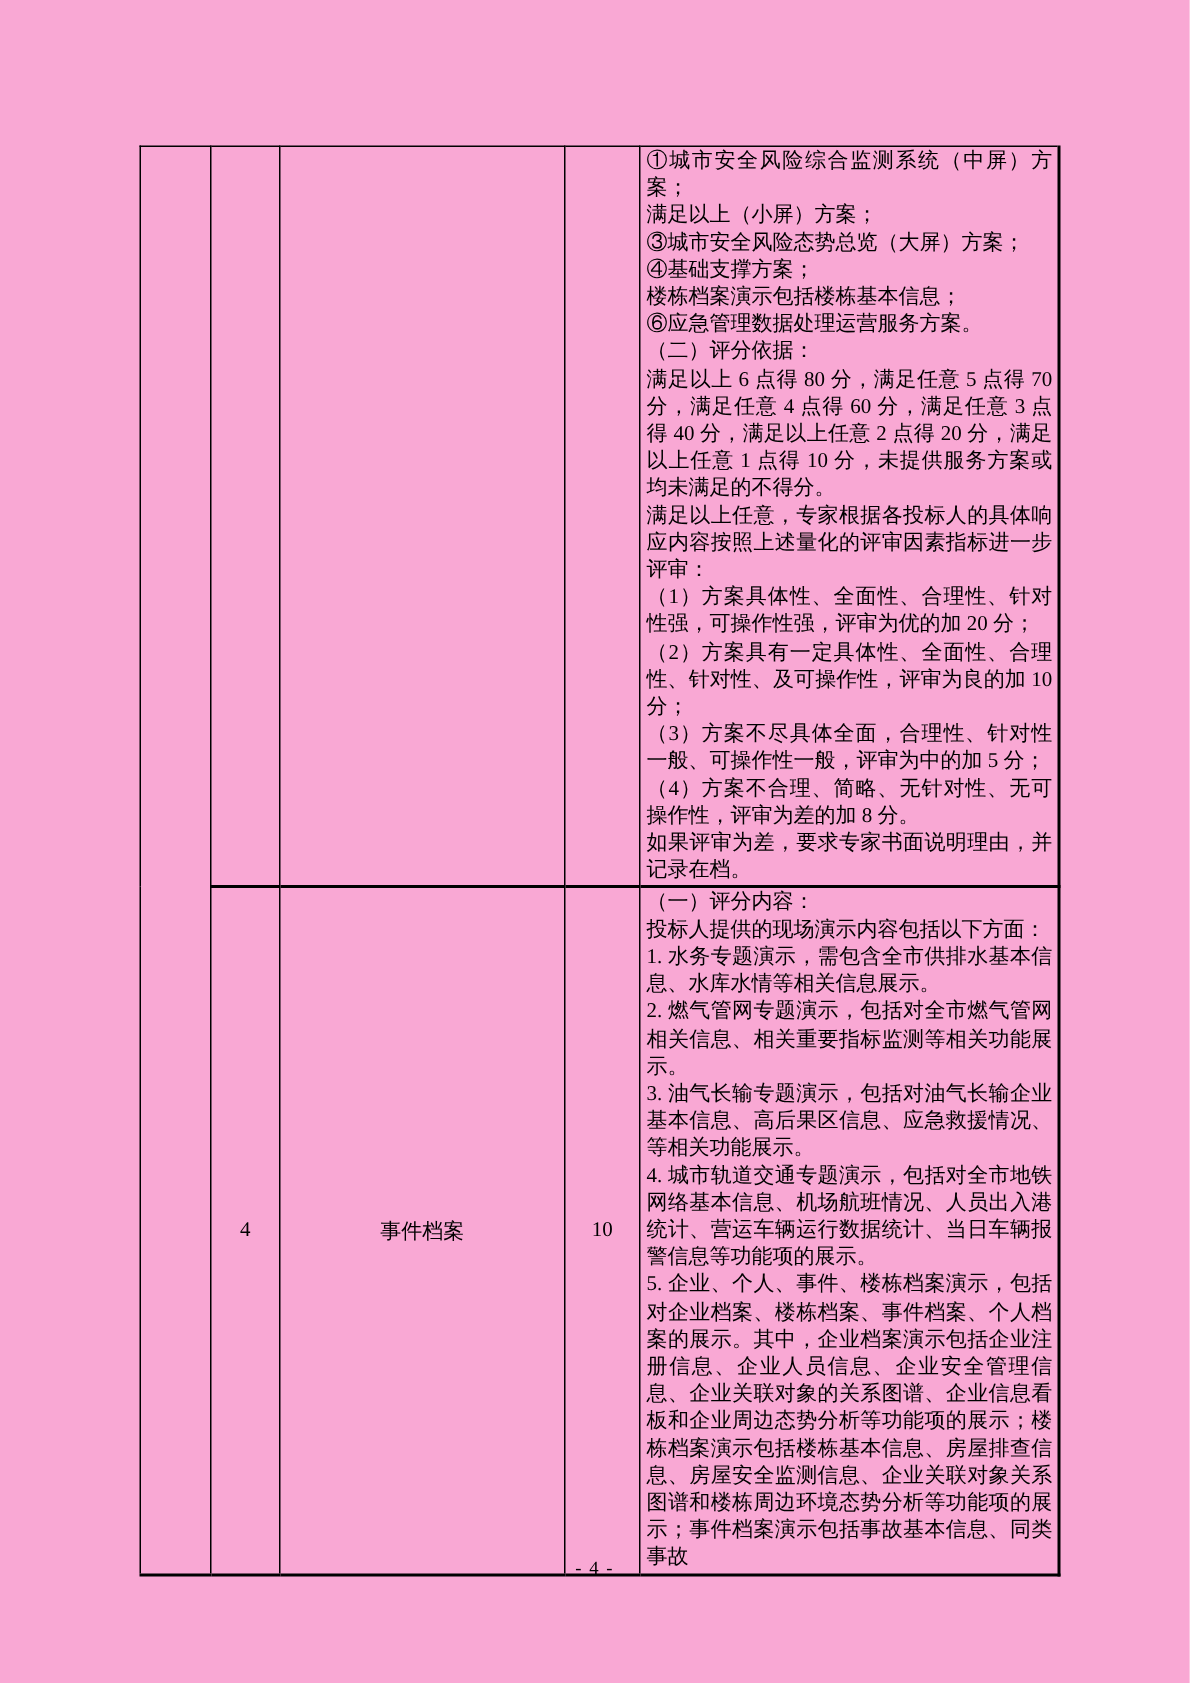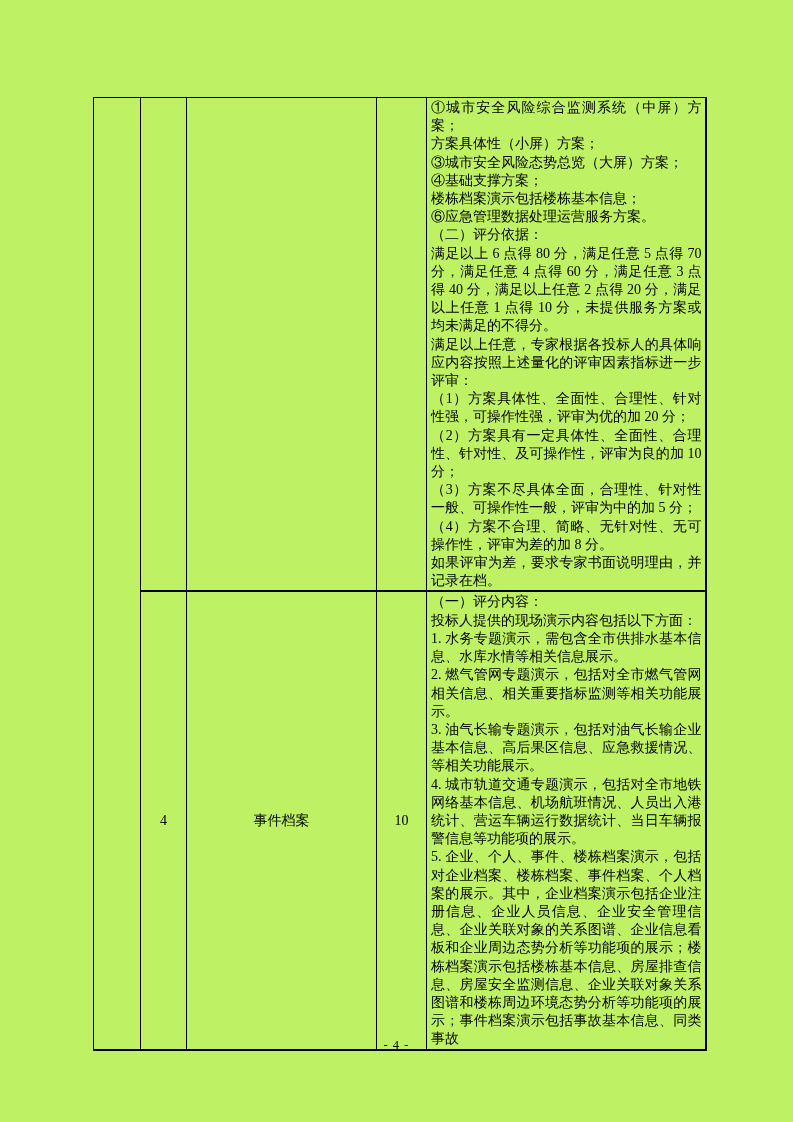--- a/index.html
+++ b/index.html
@@ -11,21 +11,21 @@
     width: 793px;
     height: 1122px;
     position: relative;
     font-family: "Liberation Serif", "DejaVu Serif", serif;
     color: #000000;
     overflow: hidden;
   }
   .page {
     position: absolute;
     inset: 0;
-    background: #bef264;
+    background: #f9a8d4;
   }
   table.eval-table {
     position: absolute;
     left: 93px;
     top: 97px;
     width: 612px;
     border-collapse: collapse;
     table-layout: fixed;
   }
   col.c1 { width: 47px; }
@@ -86,21 +86,21 @@
         <col class="c5">
     </colgroup>
     <tbody>
       <tr class="r0">
         <td class="cell center rowspan-cell" rowspan="2"></td>
         <td class="cell center"></td>
         <td class="cell center"></td>
         <td class="cell center"></td>
         <td class="cell criteria">
             <div class="para">①城市安全风险综合监测系统（中屏）方案；</div>
-            <div class="para">方案具体性（小屏）方案；</div>
+            <div class="para">满足以上（小屏）方案；</div>
             <div class="para">③城市安全风险态势总览（大屏）方案；</div>
             <div class="para">④基础支撑方案；</div>
             <div class="para">楼栋档案演示包括楼栋基本信息；</div>
             <div class="para">⑥应急管理数据处理运营服务方案。</div>
             <div class="para bold">（二）评分依据：</div>
             <div class="para">满足以上 6 点得 80 分，满足任意 5 点得 70 分，满足任意 4 点得 60 分，满足任意 3 点得 40 分，满足以上任意 2 点得 20 分，满足以上任意 1 点得 10 分，未提供服务方案或均未满足的不得分。</div>
             <div class="para">满足以上任意，专家根据各投标人的具体响应内容按照上述量化的评审因素指标进一步评审：</div>
             <div class="para">（1）方案具体性、全面性、合理性、针对性强，可操作性强，评审为优的加 20 分；</div>
             <div class="para">（2）方案具有一定具体性、全面性、合理性、针对性、及可操作性，评审为良的加 10 分；</div>
             <div class="para">（3）方案不尽具体全面，合理性、针对性一般、可操作性一般，评审为中的加 5 分；</div>

